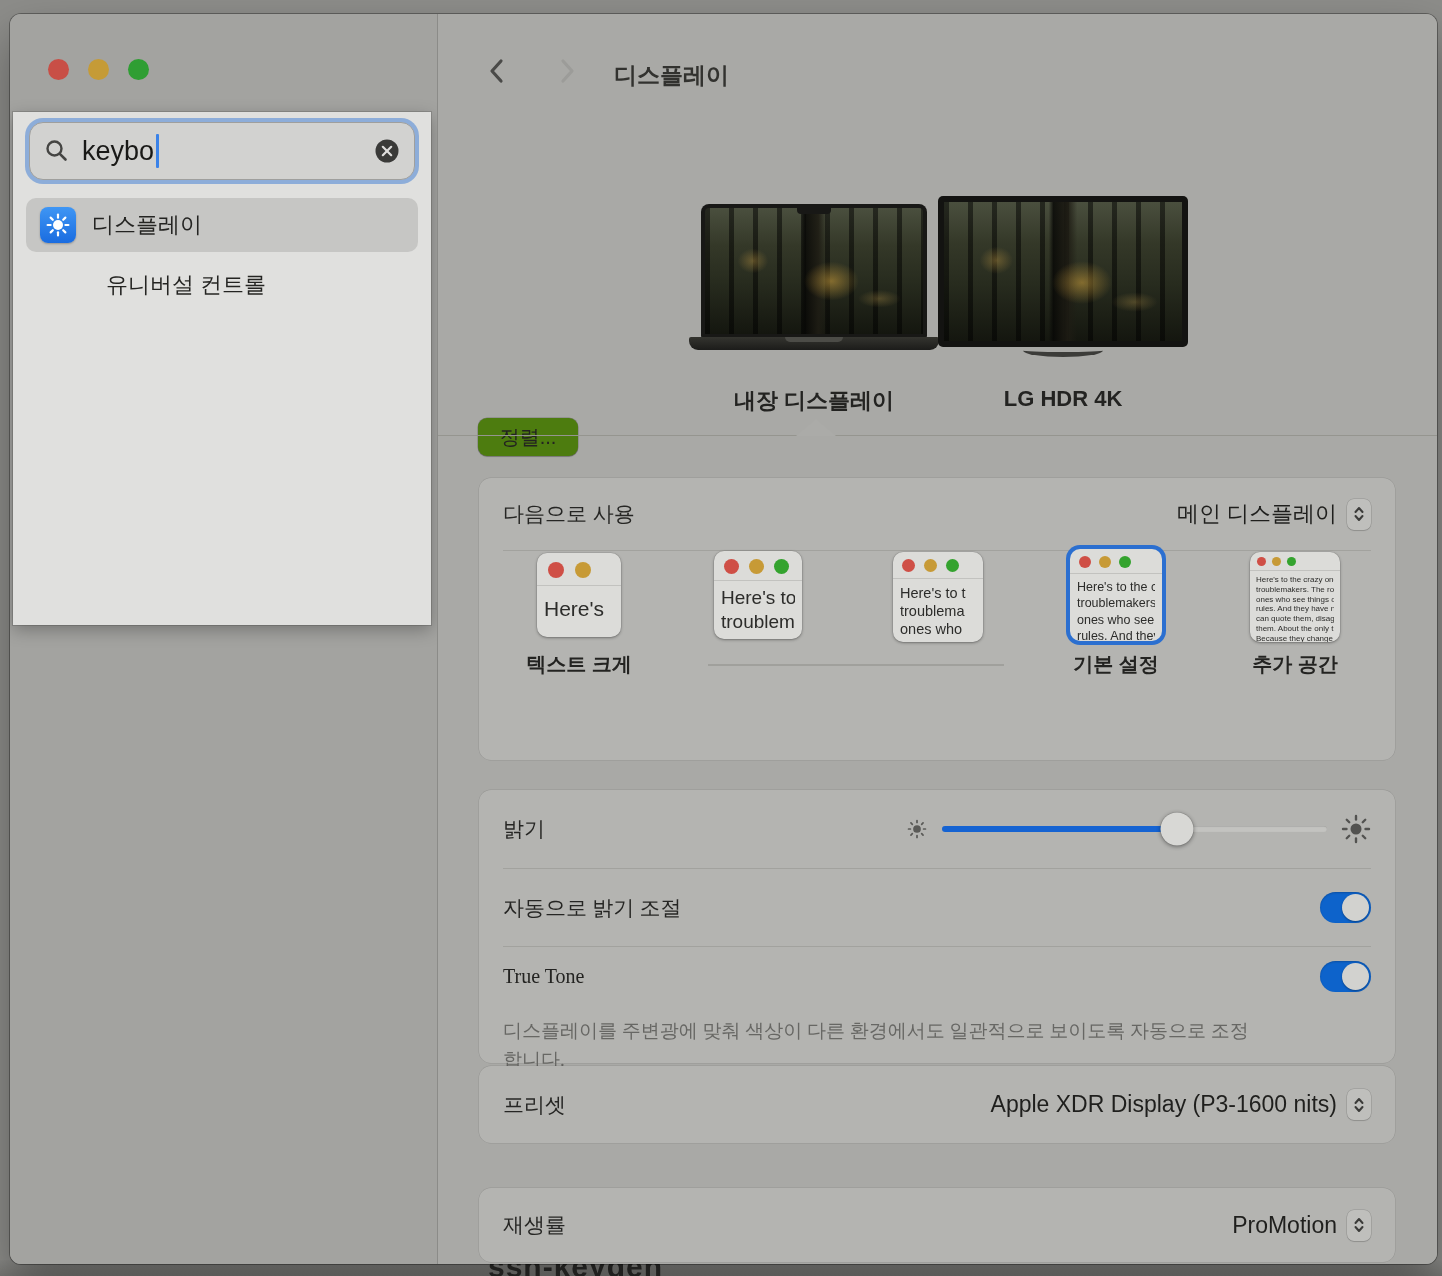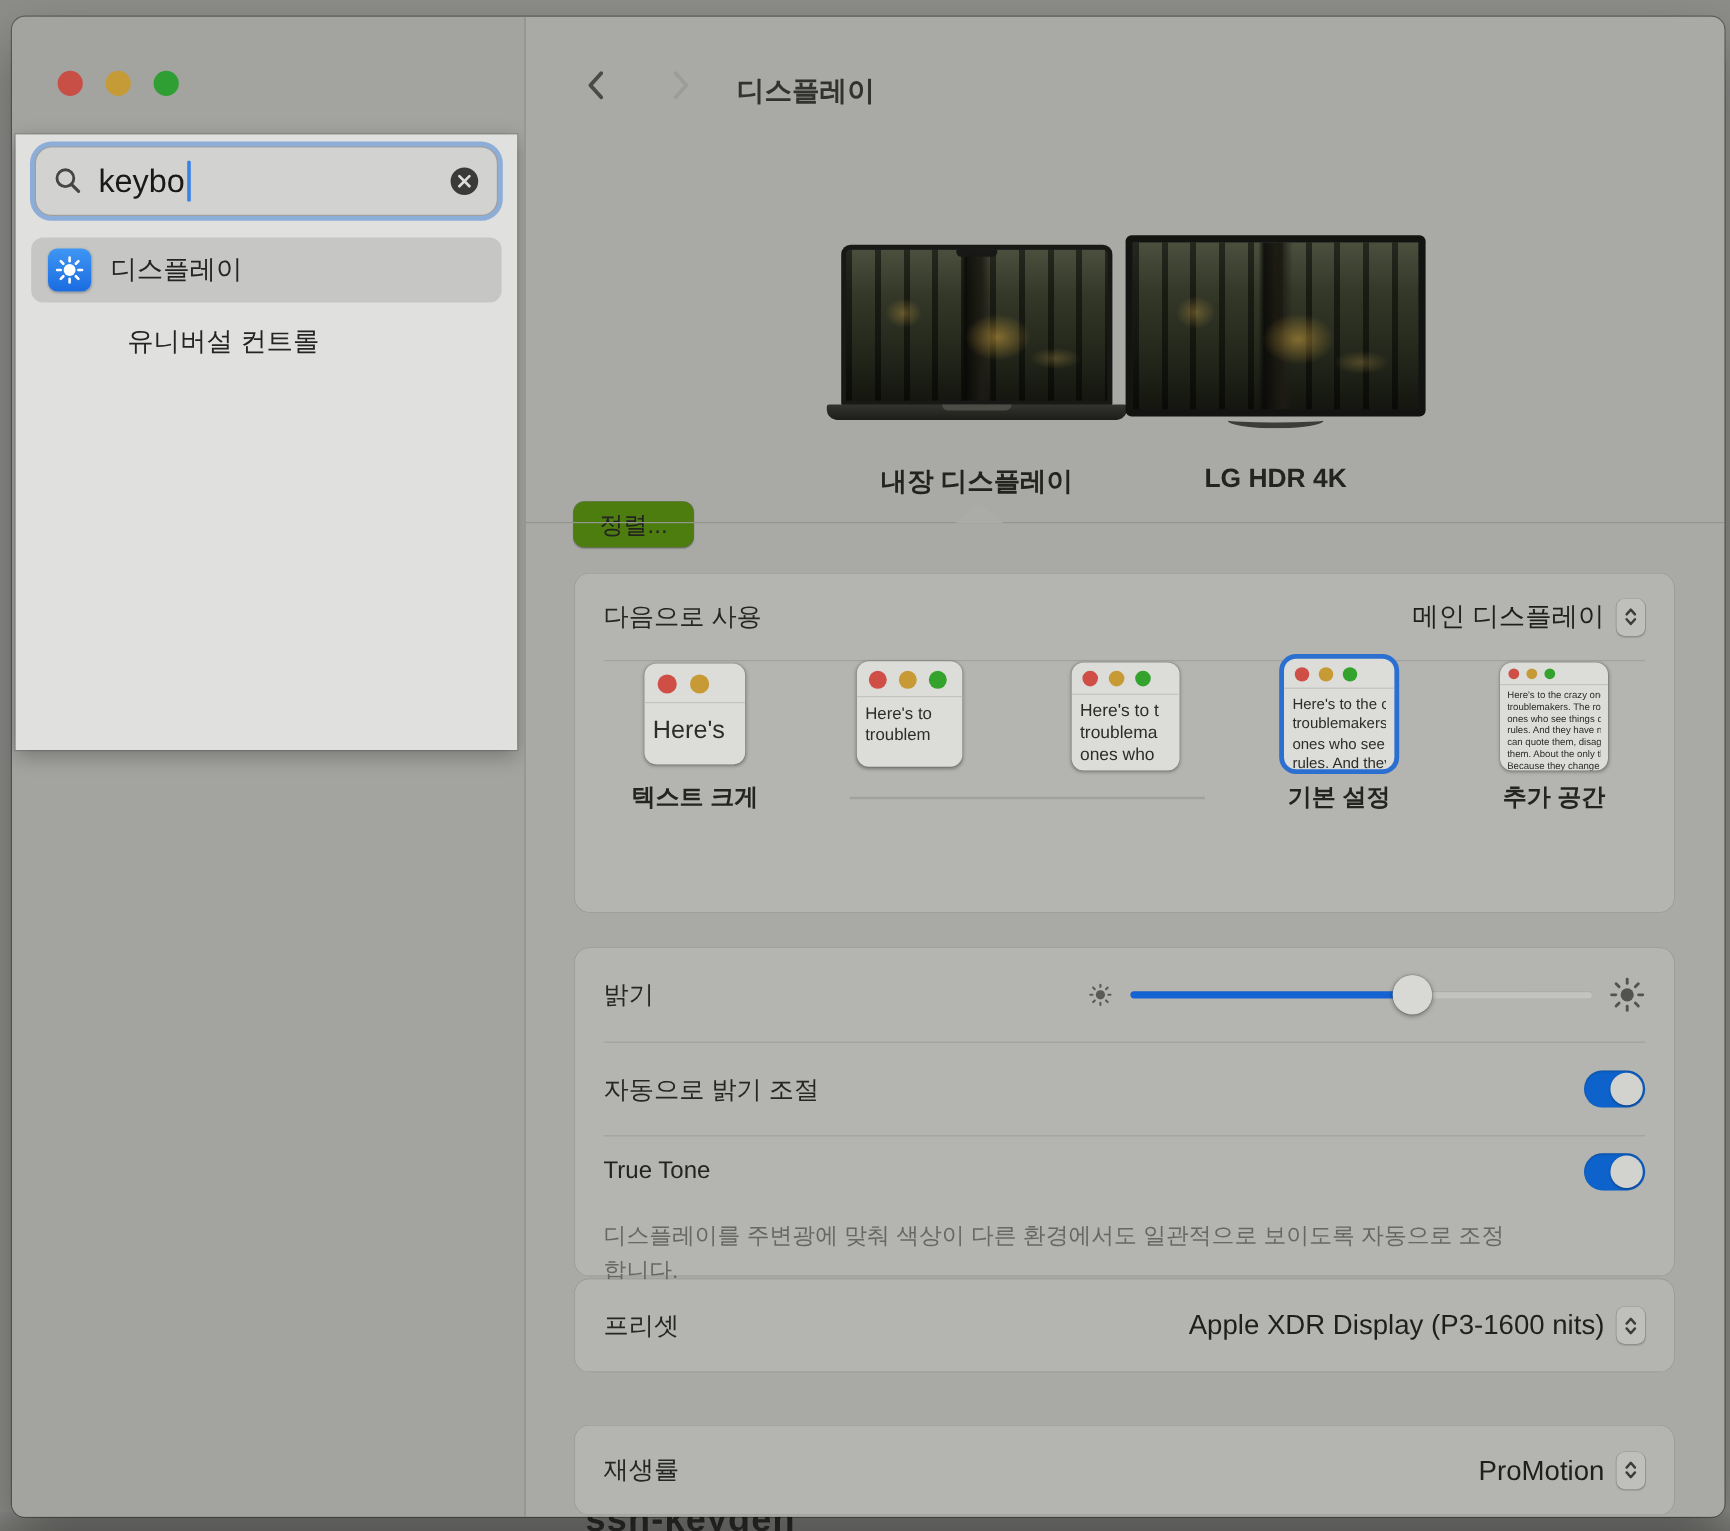--- a/index.html
+++ b/index.html
@@ -95,21 +95,21 @@
 
   .hr-main { position:absolute; left:0; right:0; top:421px; height:1px; background:#95958F; }
   .pointer { position:absolute; left:358px; top:405px; width:40px; height:17px;
     background:#abab a8; background:#ababa8; clip-path:polygon(50% 0, 100% 100%, 0 100%);
     filter:drop-shadow(0 -1px 0 rgba(0,0,0,.18)); }
 
   
   .card { position:absolute; left:41px; width:916px; background:#b4b4b1; border-radius:12px;
     box-shadow:0 0 0 .5px rgba(0,0,0,.12); }
   .card-1 { top:464px; height:282px; }
-  .card-2 { top:776px; height:273px; }
+  .card-2 { top:776px; height:273px;font-family:Liberation Serif, serif; }
   .card-3 { top:1052px; height:77px; }
   .card-4 { top:1174px; height:74px; }
 
   .row { display:flex; align-items:center; padding:0 24px; }
   .row-label { font-size:21px; color:#262624; }
   .row-value { font-size:22px; color:#1f1f1d; margin-left:auto; }
   .inset-div { height:1px; background:#a2a29e; margin:0 24px; }
 
   .stepper { width:24px; height:31px; border-radius:7px; background:#bfbfbc; margin-left:10px;
     display:flex; align-items:center; justify-content:center;
@@ -134,21 +134,21 @@
   .opt1 { left:235px; top:0;    width:88px; height:88px; }
   .opt2 { left:414px; top:1px;  width:90px; height:90px; }
   .opt3 { left:591px; top:-2px; width:92px; height:92px; }
   .opt4 { left:771px; top:1px;  width:90px; height:90px; }
   .opt0 .ts-dots { padding:9px 11px 7px; gap:11px; } .opt0 .dot { width:16px; height:16px; }
   .opt1 .ts-dots { padding:8px 10px 6px; gap:10px; } .opt1 .dot { width:15px; height:15px; }
   .opt2 .ts-dots { padding:7px 9px 6px; gap:9px; }   .opt2 .dot { width:13px; height:13px; }
   .opt3 .ts-dots { padding:7px 9px 5px; gap:8px; }   .opt3 .dot { width:12px; height:12px; }
   .opt4 .ts-dots { padding:5px 7px 4px; gap:6px; }   .opt4 .dot { width:9px; height:9px; }
   .opt0 .ts-lines { font-size:21px; line-height:1.3; padding-top:9px; }
-  .opt1 .ts-lines { font-size:14px; line-height:1.25; }
+  .opt1 .ts-lines { font-size:19px; line-height:1.25; }
   .opt2 .ts-lines { font-size:14.5px; line-height:1.25; }
   .opt3 .ts-lines { font-size:12.5px; line-height:1.3; }
   .opt4 .ts-lines { font-size:8px; line-height:1.22; padding:4px 6px; }
   .lbl0 { left:25px; } .lbl3 { left:562px; } .lbl4 { left:741px;text-align:center; }
 
   
   .slider-group { margin-left:auto; display:flex; align-items:center; gap:14px; }
   .slider { position:relative; width:385px; height:34px; }
   .track { position:absolute; left:0; right:0; top:14px; height:6px; border-radius:3px; background:#c3c3c0;
     box-shadow:inset 0 .5px 1px rgba(0,0,0,.2); }

